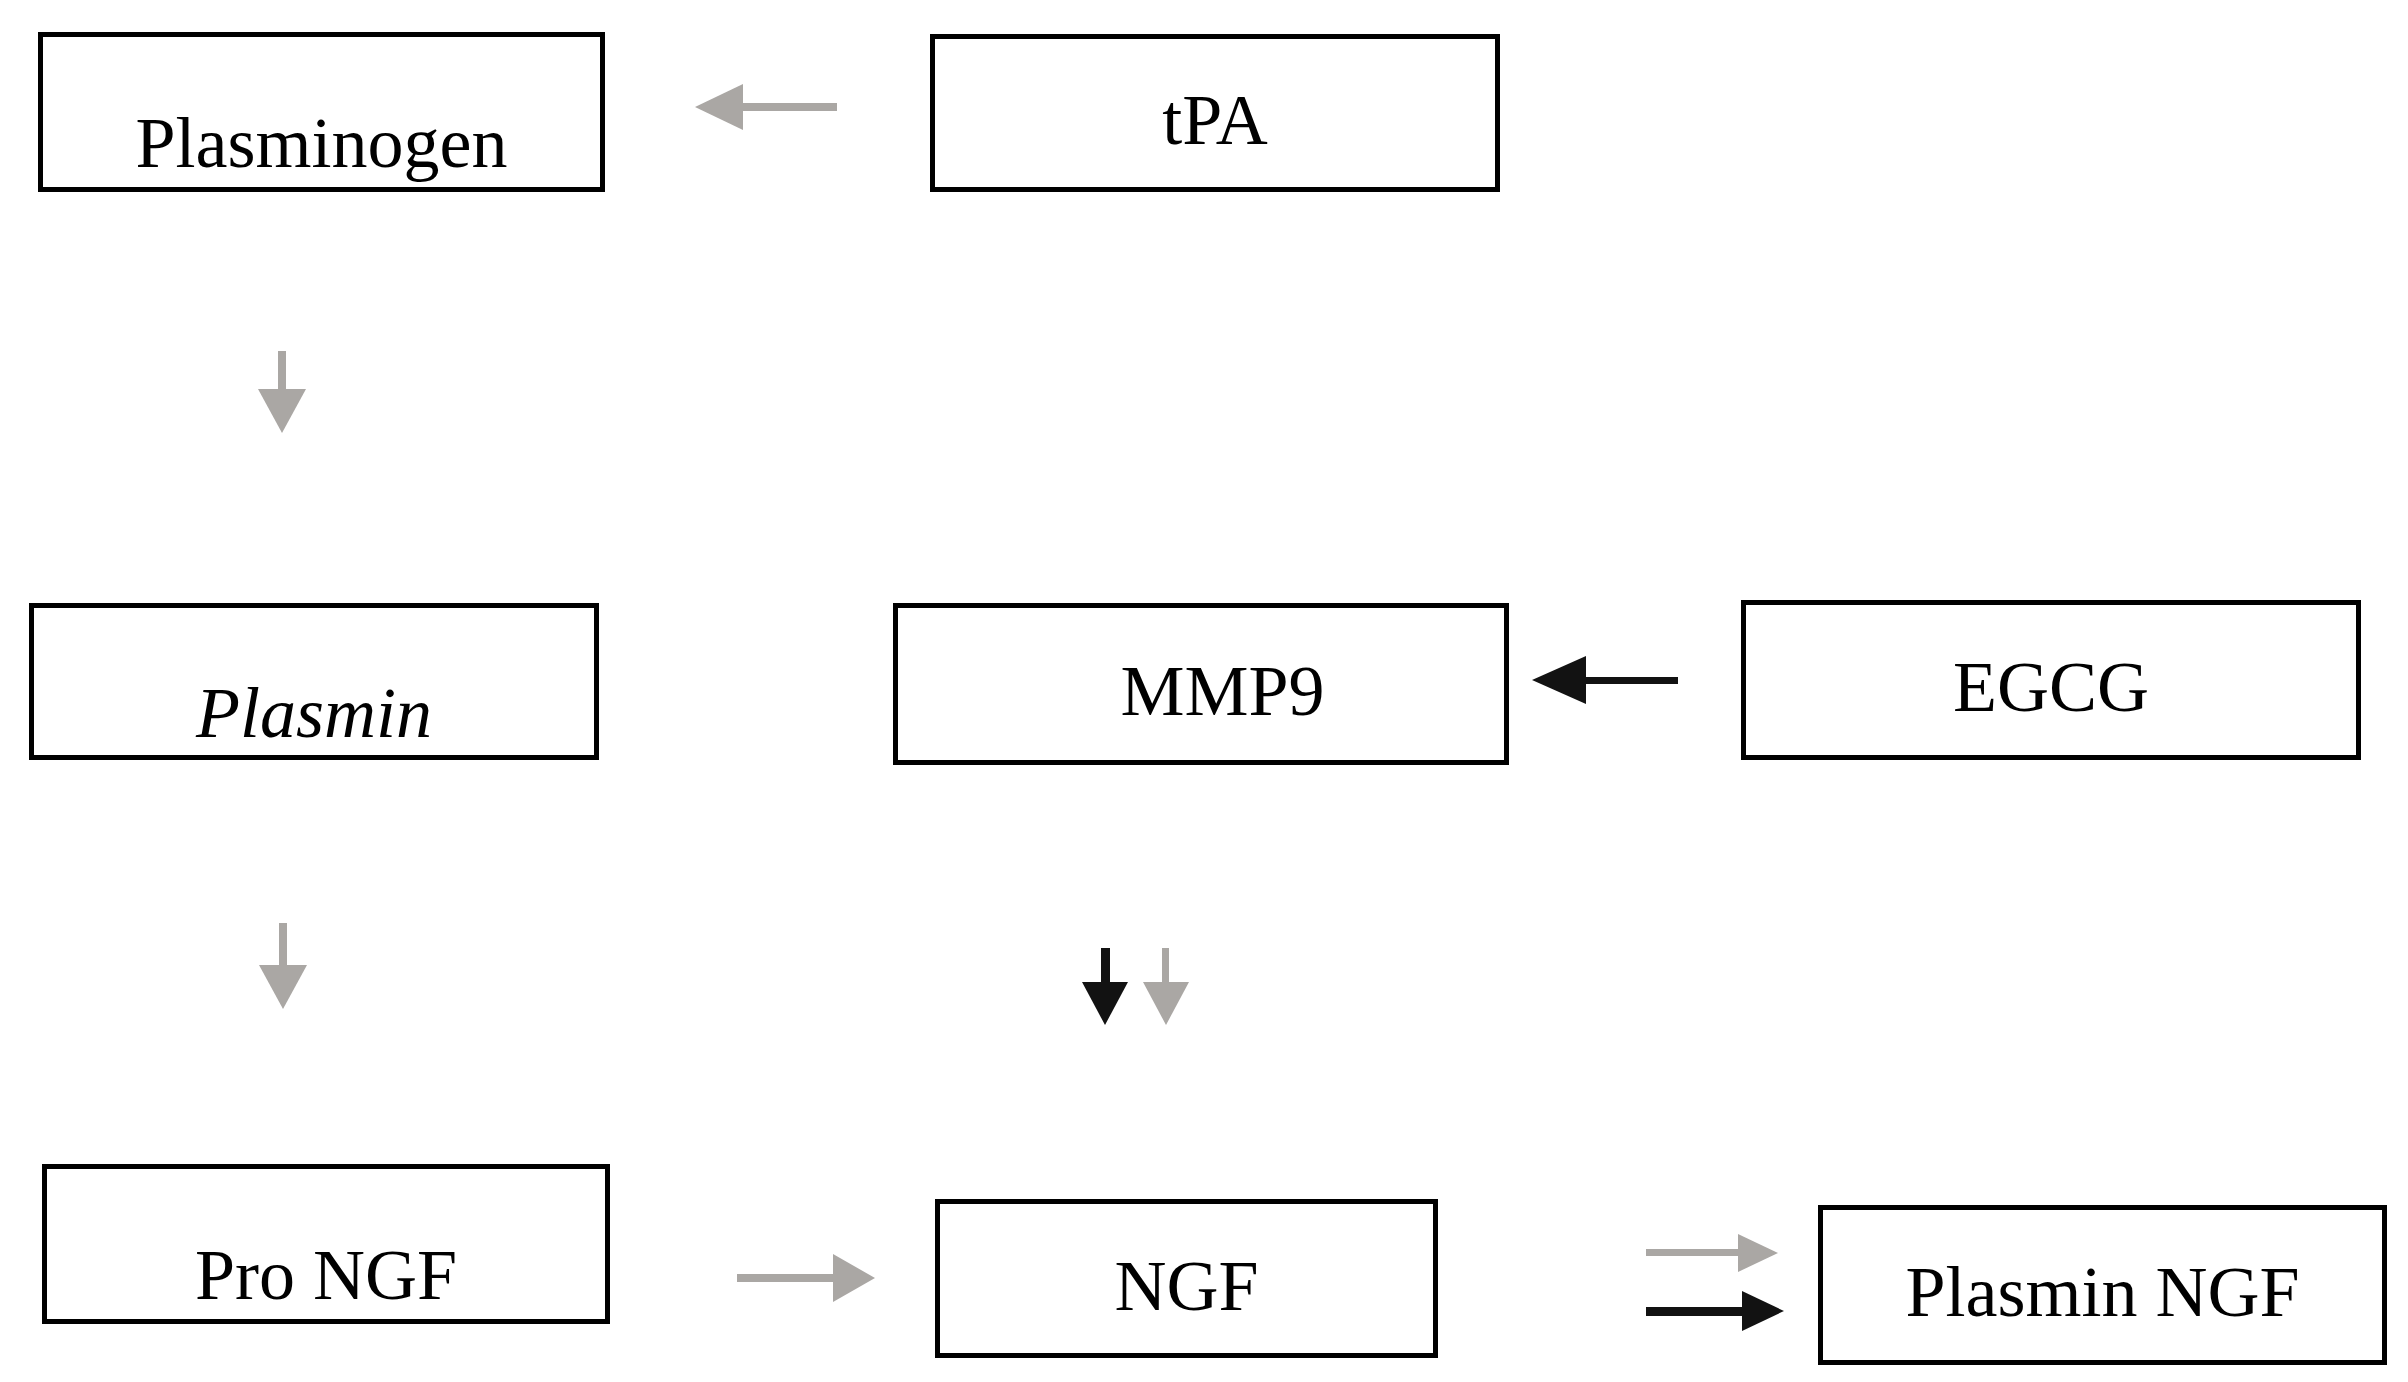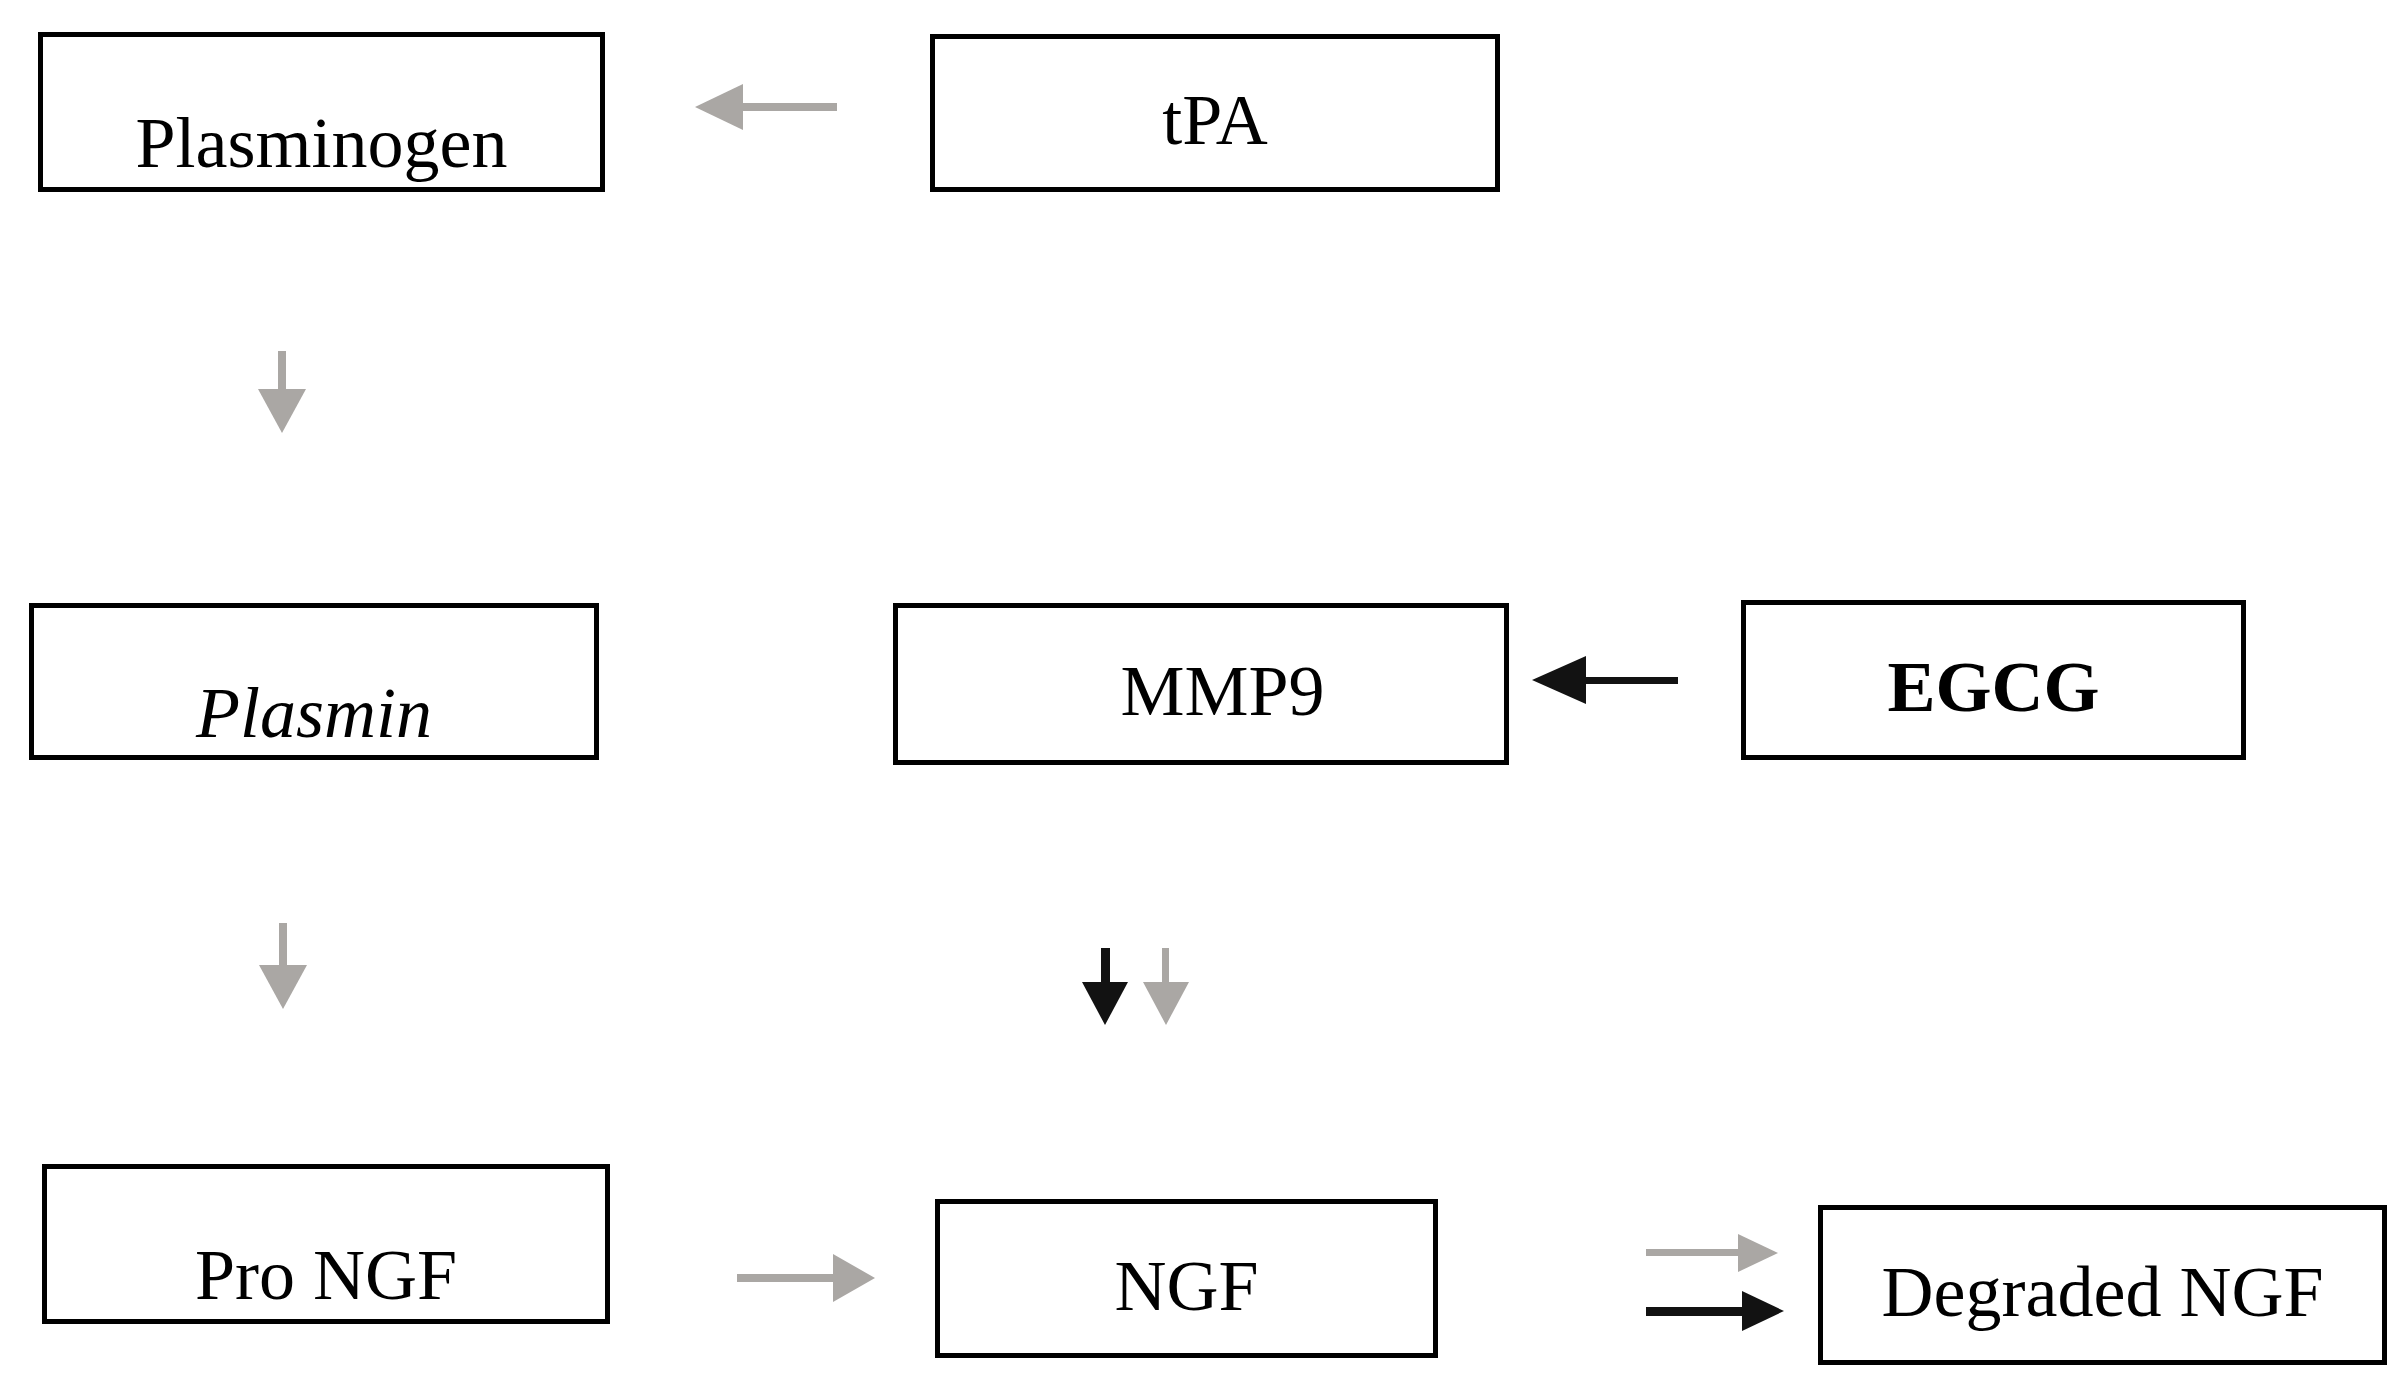--- a/index.html
+++ b/index.html
@@ -27,21 +27,21 @@
     justify-content: center;
     padding-top: 14px;          
     white-space: nowrap;
   }
   .node.text-low { padding-top: 62px; }
 
   #node-plasminogen { left: 38px;   top: 32px;   width: 567px; height: 160px; }
   #node-tpa         { left: 930px;  top: 34px;   width: 570px; height: 158px; }
   #node-plasmin     { left: 29px;   top: 603px;  width: 570px; height: 157px; font-style: italic; }
   #node-mmp9        { left: 893px;  top: 603px;  width: 616px; height: 162px; padding-left: 43px; }
-  #node-egcg        { left: 1741px; top: 600px;  width: 505px; height: 160px; font-weight: bold; }
+  #node-egcg        { left: 1741px; top: 600px;  width: 620px; height: 160px; }
   #node-prongf      { left: 42px;   top: 1164px; width: 568px; height: 160px; }
   #node-ngf         { left: 935px;  top: 1199px; width: 503px; height: 159px; }
   #node-degngf      { left: 1818px; top: 1205px; width: 569px; height: 160px; }
 
   
   .arrow { position: absolute; }
   .arrow.gray  { color: var(--arrow-gray, #aaa7a4); }
   .arrow.black { color: var(--arrow-black, #111111); }
   .arrow .shaft { position: absolute; background: currentColor; }
   .arrow .head  { position: absolute; width: 0; height: 0; }
@@ -106,21 +106,21 @@
 
 <div class="canvas">
 
   <div class="node text-low" id="node-plasminogen">Plasminogen</div>
   <div class="node" id="node-tpa">tPA</div>
   <div class="node text-low" id="node-plasmin">Plasmin</div>
   <div class="node" id="node-mmp9">MMP9</div>
   <div class="node" id="node-egcg">EGCG</div>
   <div class="node text-low" id="node-prongf">Pro NGF</div>
   <div class="node" id="node-ngf">NGF</div>
-  <div class="node" id="node-degngf">Degraded NGF</div>
+  <div class="node" id="node-degngf">Plasmin NGF</div>
 
   <div class="arrow arrow-left gray" id="arr-tpa-plg">
     <div class="head"></div>
     <div class="shaft"></div>
   </div>
 
   <div class="arrow arrow-down gray" id="arr-plg-plm">
     <div class="shaft"></div>
     <div class="head"></div>
   </div>

